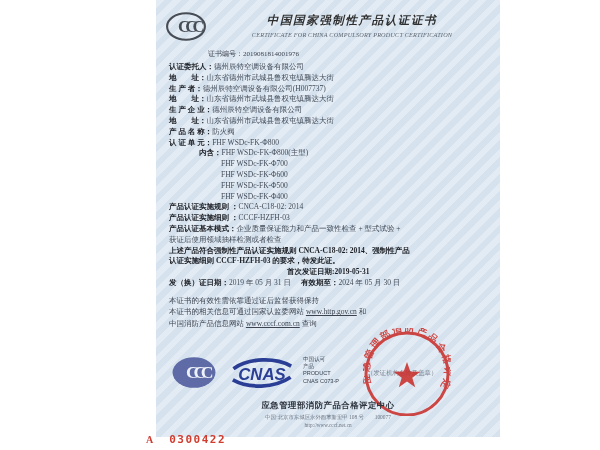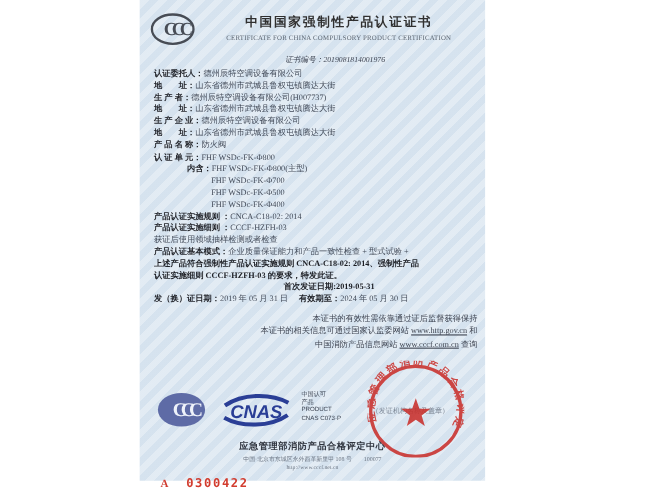--- a/index.html
+++ b/index.html
@@ -1,35 +1,35 @@
 <!DOCTYPE html>
 <html><head>
 <meta charset="utf-8">
 <style>
   html,body{margin:0;padding:0;background:#ffffff;}
   .page{position:relative;width:600px;height:450px;background:#ffffff;overflow:hidden;
         font-family:"Liberation Serif","DejaVu Serif",serif;}
-  .cert{position:absolute;left:127px;top:0;width:314px;height:437px;background:#d9e5f0;}
+  .cert{position:absolute;left:156px;top:0;width:344px;height:437px;background:#d9e5f0;}
   .cert::after{content:"";position:absolute;inset:0;pointer-events:none;
         background:repeating-linear-gradient(135deg,rgba(255,255,255,.25) 0 6px,rgba(190,210,230,.12) 6px 12px);}
   .hdr-logo{position:absolute;left:9px;top:11px;z-index:3;}
-  .titlebox{position:absolute;left:52px;right:4px;top:13px;text-align:center;z-index:3;}
+  .titlebox{position:absolute;left:52px;right:4px;top:13px;text-align:center;z-index:3;font-style:italic;}
   .title{font-size:11.5px;font-weight:bold;letter-spacing:1.6px;color:#303030;}
   .subtitle{margin-top:3px;font-size:6.2px;letter-spacing:.2px;color:#5a6470;}
-  .certno{position:absolute;top:49px;left:52px;right:11px;text-align:center;font-size:7px;color:#3c4250;z-index:3;font-style:italic;}
+  .certno{position:absolute;top:49px;left:52px;right:11px;text-align:left;font-size:7px;color:#3c4250;z-index:3;}
   .body{position:absolute;top:62px;left:13px;right:7px;font-size:7.5px;color:#3d4350;z-index:3;}
   .row{display:flex;line-height:10.8px;white-space:pre;}
   .lbl{font-weight:bold;color:#23252b;text-align:right;}
   .val{color:#424a58;}
   .ind1{margin-left:30px;}
   .ind2{margin-left:52px;}
   .bold-row{font-weight:bold;color:#1c1e24;}
   .first-issue{margin-left:118px;}
   .gap6{height:6px;}
-  .notice{line-height:11.5px;text-align:right;font-size:7.5px;color:#3d4350;}
+  .notice{line-height:11.5px;text-align:left;font-size:7.5px;color:#3d4350;}
   .u{text-decoration:underline;}
   .logos{position:absolute;top:352px;left:13px;right:7px;height:48px;z-index:3;}
   .ccc-solid{position:absolute;left:2px;top:4px;}
   .cnas{position:absolute;left:62px;top:6px;}
   .accr{position:absolute;left:134px;top:4px;font-size:5.6px;line-height:7.2px;color:#3a4250;
         font-family:"Liberation Sans","DejaVu Sans",sans-serif;}
   .seal-caption{position:absolute;left:198px;top:17px;font-size:6.4px;color:#7c8694;white-space:nowrap;z-index:1;}
   .stamp{position:absolute;left:194px;top:-24px;width:88px;height:88px;z-index:2;opacity:.88;}
   .footer{position:absolute;top:400px;left:0;right:0;text-align:center;z-index:3;}
   .footer-name{font-size:8.4px;font-weight:bold;letter-spacing:.5px;color:#2e333d;}
@@ -63,27 +63,28 @@
       <div class="row"><span class="lbl">地　　址：</span><span class="val">山东省德州市武城县鲁权屯镇腾达大街</span></div>
       <div class="row"><span class="lbl">生 产 者：</span><span class="val">德州辰特空调设备有限公司(H007737)</span></div>
       <div class="row"><span class="lbl">地　　址：</span><span class="val">山东省德州市武城县鲁权屯镇腾达大街</span></div>
       <div class="row"><span class="lbl">生 产 企 业：</span><span class="val">德州辰特空调设备有限公司</span></div>
       <div class="row"><span class="lbl">地　　址：</span><span class="val">山东省德州市武城县鲁权屯镇腾达大街</span></div>
       <div class="row"><span class="lbl">产 品 名 称：</span><span class="val">防火阀</span></div>
       <div class="row"><span class="lbl">认 证 单 元：</span><span class="val">FHF WSDc-FK-Φ800</span></div>
 
       <div class="row ind1"><span class="lbl">内含：</span><span class="val">FHF WSDc-FK-Φ800(主型)</span></div>
       <div class="row ind2"><span class="val">FHF WSDc-FK-Φ700</span></div>
+      <div class="row ind2"><span class="val">FHF WSDc-FK-Φ600</span></div>
       <div class="row ind2"><span class="val">FHF WSDc-FK-Φ500</span></div>
       <div class="row ind2"><span class="val">FHF WSDc-FK-Φ400</span></div>
 
       <div class="row"><span class="lbl">产品认证实施规则 ：</span><span class="val">CNCA-C18-02: 2014</span></div>
       <div class="row"><span class="lbl">产品认证实施细则 ：</span><span class="val">CCCF-HZFH-03</span></div>
+      <div class="row"><span class="lbl">产品认证基本模式：</span><span class="val">企业质量保证能力和产品一致性检查 + 型式试验 +</span></div>
       <div class="row"><span class="val">获证后使用领域抽样检测或者检查</span></div>
-      <div class="row"><span class="lbl">产品认证基本模式：</span><span class="val">企业质量保证能力和产品一致性检查 + 型式试验 +</span></div>
 
       <div class="row bold-row">上述产品符合强制性产品认证实施规则 CNCA-C18-02: 2014、强制性产品</div>
       <div class="row bold-row">认证实施细则 CCCF-HZFH-03 的要求，特发此证。</div>
       <div class="row bold-row first-issue">首次发证日期:2019-05-31</div>
       <div class="row">
         <span class="lbl">发（换）证日期：</span><span class="val">2019 年 05 月 31 日</span><span class="lbl" style="margin-left:10px;">有效期至：</span><span class="val">2024 年 05 月 30 日</span>
       </div>
 
       <div class="gap6"></div>
       <div class="notice">本证书的有效性需依靠通过证后监督获得保持</div>

